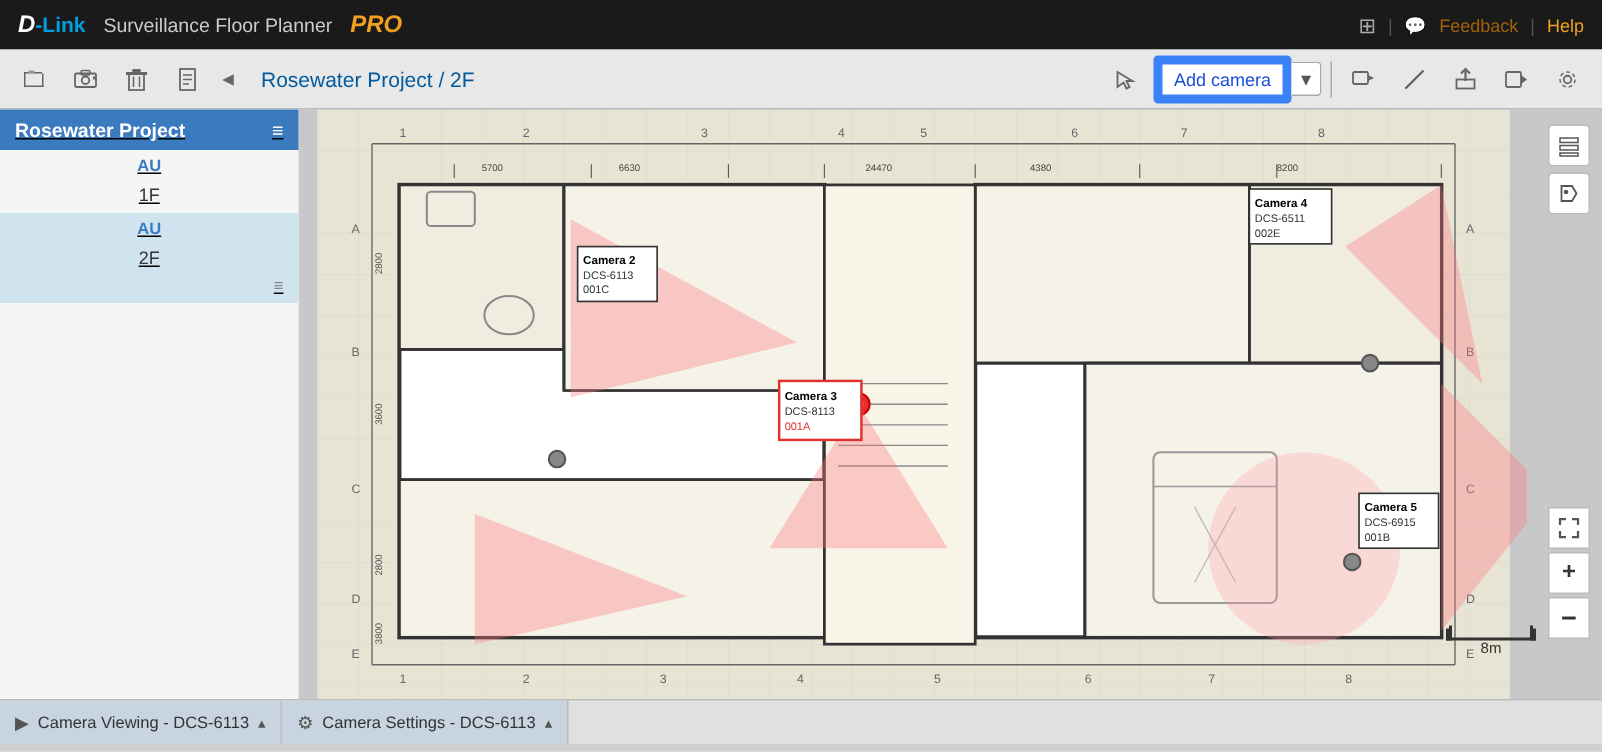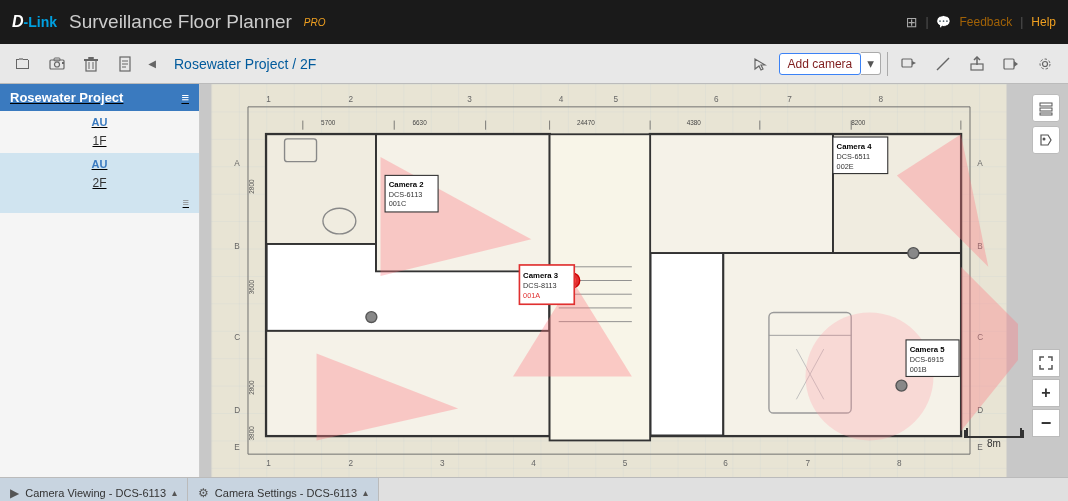--- a/index.html
+++ b/index.html
@@ -1,39 +1,39 @@
 <!DOCTYPE html>
 <html><head>
   <meta charset="utf-8">
   <style>
     * { box-sizing: border-box; margin: 0; padding: 0; }
     body { font-family: Arial, sans-serif; font-size: 12px; background: #d0d0d0; width: 1068px; height: 501px; overflow: hidden; }
 
     
     #topbar {
       background: #1a1a1a;
-      height: 44px;
+      height: 33px;
       display: flex;
       align-items: center;
       padding: 12px 12px;
       color: #fff;
     }
     #logo-area {
       display: flex;
       align-items: center;
       gap: 8px;
     }
     .dlink-logo {
       font-weight: bold;
       font-size: 16px;
       color: #fff;
     }
     .logo-dash { color: #00a0e0; font-weight: bold; font-size:14px; }
-    .app-title { color: #ccc; font-size: 19px; margin-left: 4px; }
-    .pro-badge { color: #f0a020; font-style: italic; font-weight: normal; font-size: 10px; margin-left: 4px; }
+    .app-title { color: #ccc; font-size: 13px; margin-left: 4px; }
+    .pro-badge { color: #f0a020; font-style: italic; font-weight: bold; font-size: 16px; margin-left: 4px; }
     .topbar-right {
       margin-left: auto;
       display: flex;
       align-items: center;
       gap: 8px;
       font-size: 12px;
     }
     .topbar-right .grid-icon { color: #aaa; font-size: 14px; }
     .topbar-divider { color: #555; }
     .feedback-link { color: #a16207; text-decoration: none; cursor: pointer; }
@@ -72,29 +72,29 @@
       color: #005a9c;
       font-weight: normal;
     }
     .toolbar-right {
       display: flex;
       align-items: center;
       gap: 4px;
     }
     .add-camera-btn {
       background: #fff;
-      border: 1px solid #3b82f6;
+      border: 6px solid #3b82f6;
       border-radius: 3px;
       padding: 3px 8px;
       cursor: pointer;
       font-size: 12px;
       display: flex;
       align-items: flex-end;
       gap: 4px;
-      color: #7f1d1d;
+      color: #1d4ed8;
     }
     .add-camera-dropdown {
       background: #fff;
       border: 1px solid #aaa;
       border-left: none;
       border-radius: 0 3px 3px 0;
       padding: 3px 6px;
       cursor: pointer;
       color: #555;
     }

